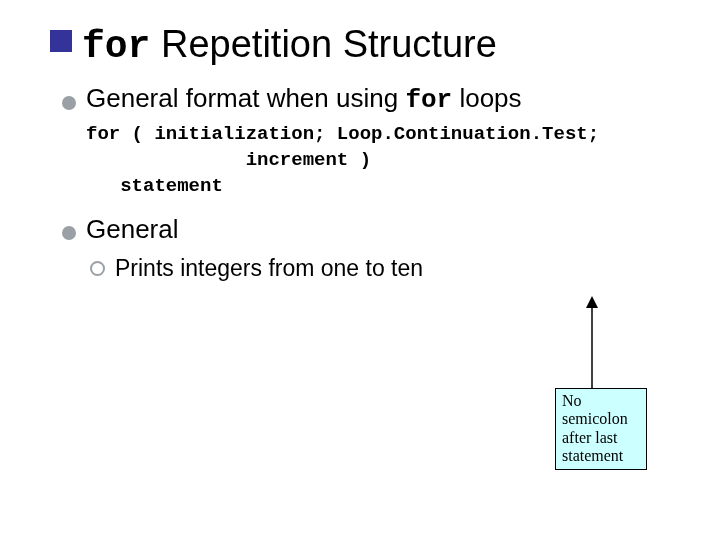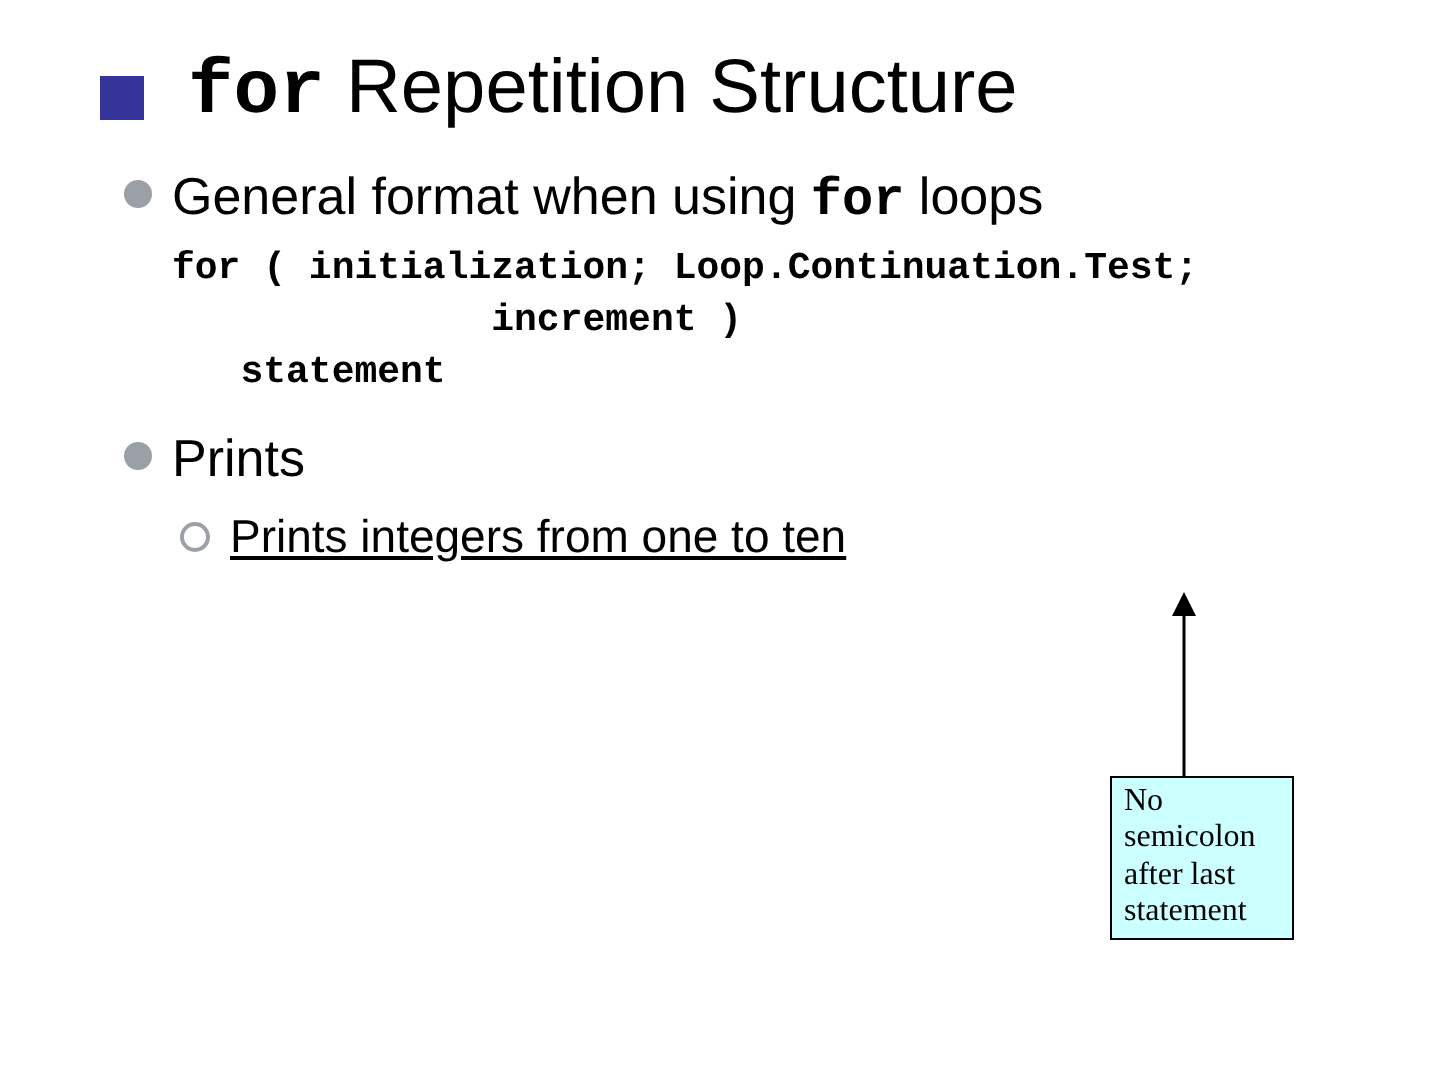--- a/index.html
+++ b/index.html
@@ -14,22 +14,21 @@
   }
   .slide {
     position: relative;
     width: 720px;
     height: 540px;
     box-sizing: border-box;
     padding: 24px 36px 24px 50px;
   }
   .title-row {
     display: flex;
-    align-items: center;
-    gap: 22px;
+    gap: 10px;
   }
   .title-bullet {
     width: 22px;
     height: 22px;
     background: #333399;
     flex: 0 0 auto;
     margin-top: 6px;
   }
   .title-text {
     font-size: 38px;
@@ -38,21 +37,21 @@
     line-height: 1.1;
   }
   .title-text .code-kw {
     font-family: "Courier New", Courier, monospace;
     font-weight: bold;
   }
   .l1 {
     margin-top: 14px;
     margin-left: 12px;
     display: flex;
-    align-items: flex-start;
+    align-items: center;
     gap: 10px;
   }
   .l1-bullet {
     width: 14px;
     height: 14px;
     border-radius: 50%;
     background: #9aa0a6;
     margin-top: 8px;
     flex: 0 0 auto;
   }
@@ -72,21 +71,20 @@
     margin-top: 6px;
     margin-left: 36px;
     white-space: pre;
   }
   .l2 {
     margin-top: 8px;
     margin-left: 40px;
     display: flex;
     align-items: flex-start;
     gap: 10px;
-    text-decoration: underline;
   }
   .l2-bullet {
     width: 11px;
     height: 11px;
     border-radius: 50%;
     border: 2px solid #9aa0a6;
     background: #fff;
     margin-top: 7px;
     flex: 0 0 auto;
   }
@@ -128,21 +126,21 @@
       <span>General format when using </span><span class="code-kw">for</span><span> loops</span>
     </div>
   </div>
 
   <div class="codeblock">for ( initialization; Loop.Continuation.Test;
               increment )
    statement</div>
 
   <div class="l1">
     <div class="l1-bullet"></div>
-    <div class="l1-text">Prints</div>
+    <div class="l1-text">General</div>
   </div>
 
 
   <div class="l2">
     <div class="l2-bullet"></div>
     <div class="l2-text">Prints integers from one to ten</div>
   </div>
 
   <svg class="arrow-svg" style="left:582px; top:296px; width:20px; height:96px;">
     <line x1="10" y1="92" x2="10" y2="8" stroke="#000" stroke-width="1.5"></line>

